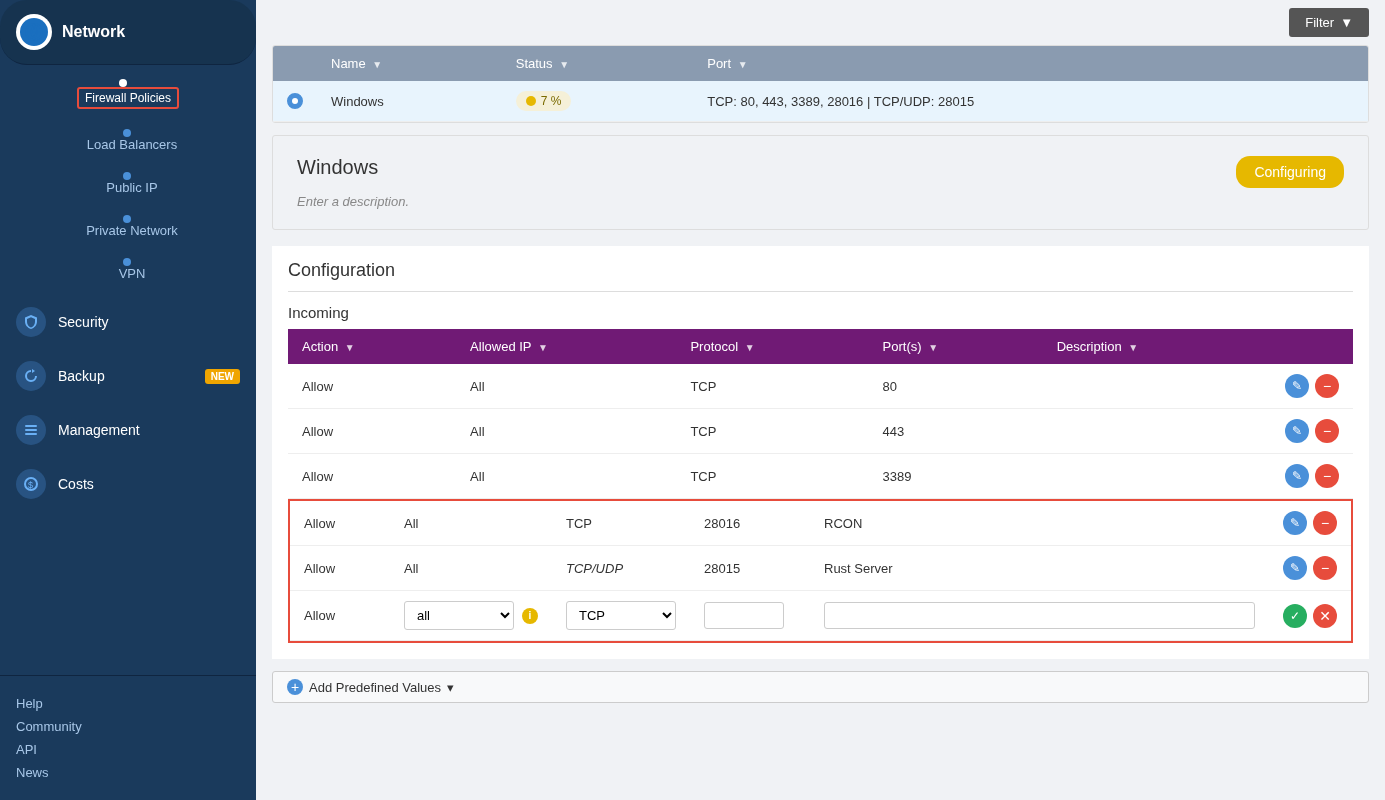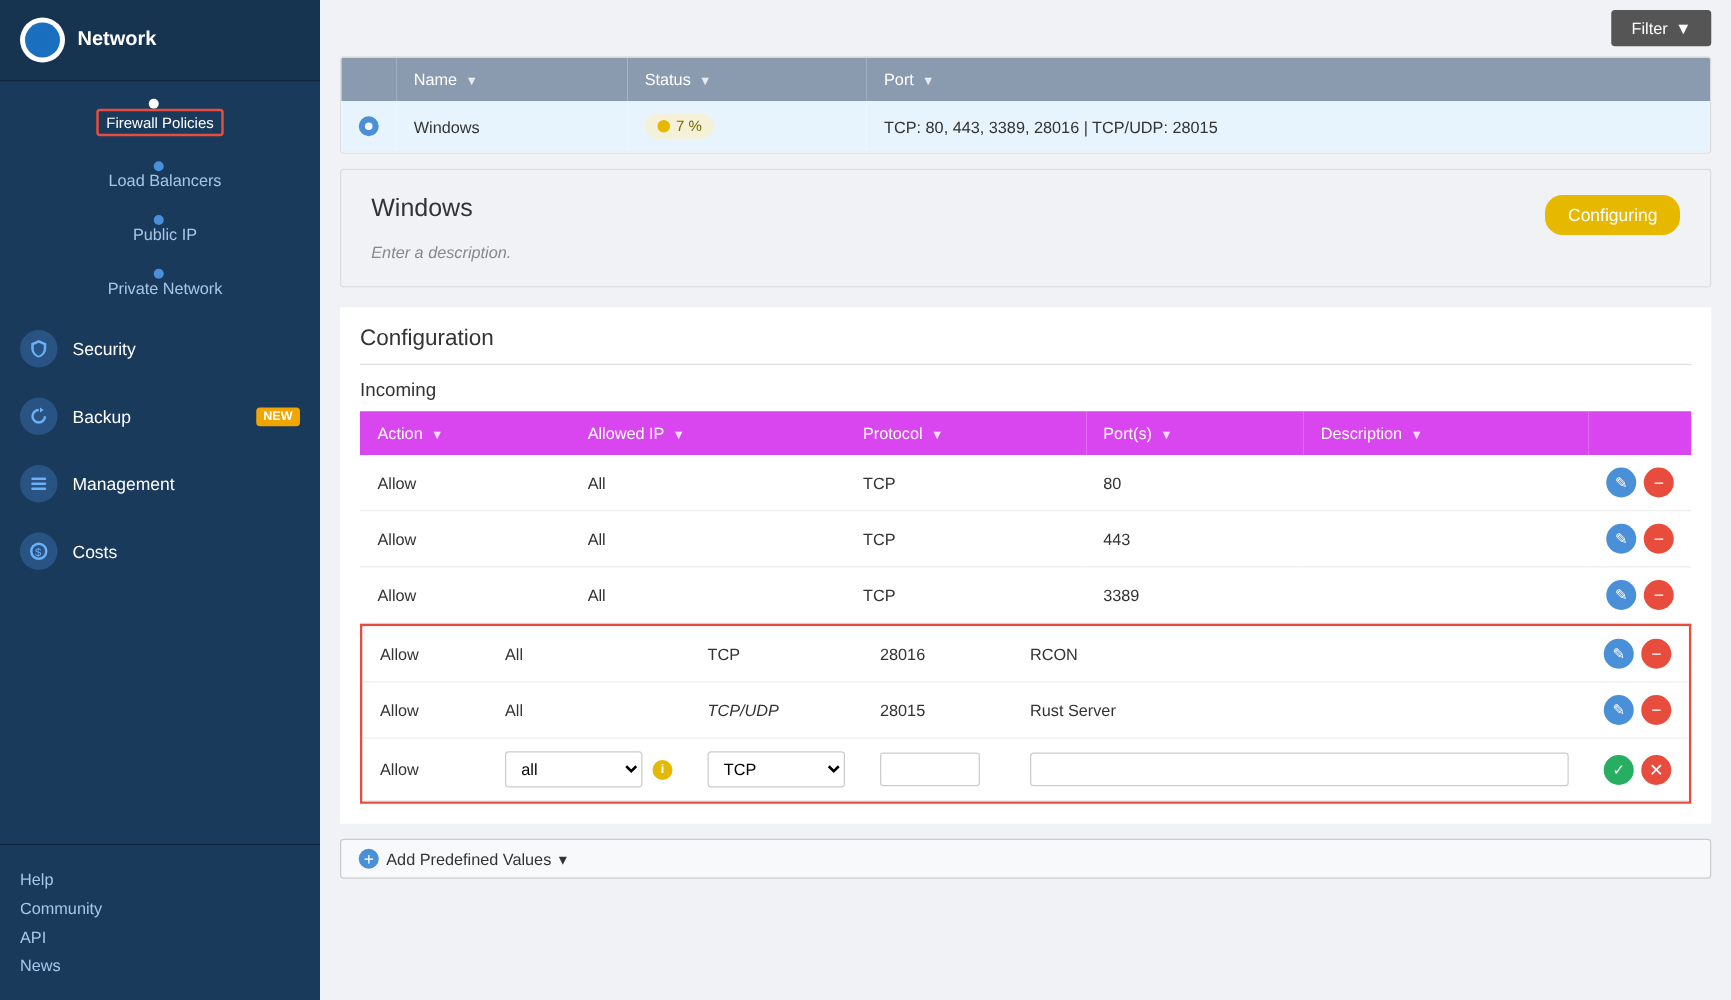--- a/index.html
+++ b/index.html
@@ -15,20 +15,21 @@
       flex-direction: column;
       height: 800px;
       overflow-y: auto;
     }
     .sidebar-header {
       display: flex;
       align-items: center;
       padding: 14px 16px;
       background: #16334f;
       border-bottom: 1px solid #0f2540;
+      border-radius: 27px;
     }
     .sidebar-logo {
       width: 36px; height: 36px;
       background: #fff;
       border-radius: 50%;
       display: flex; align-items: center; justify-content: center;
       margin-right: 10px;
       flex-shrink: 0;
     }
     .sidebar-logo-inner {
@@ -264,21 +265,21 @@
       color: #333;
       padding: 12px 16px 8px;
     }
 
     
     .incoming-table {
       width: 100%;
       border-collapse: collapse;
     }
     .incoming-table thead tr {
-      background: #d946ef;
+      background: #701a75;
       color: #fff;
     }
     .incoming-table thead th {
       padding: 10px 14px;
       text-align: left;
       font-weight: 500;
       font-size: 13px;
     }
     .incoming-table tbody tr {
       border-bottom: 1px solid #eee;
@@ -431,20 +432,24 @@
       <span class="dot"></span>
       <span>Load Balancers</span>
     </div>
     <div class="sidebar-item">
       <span class="dot"></span>
       <span>Public IP</span>
     </div>
     <div class="sidebar-item">
       <span class="dot"></span>
       <span>Private Network</span>
+    </div>
+    <div class="sidebar-item">
+      <span class="dot"></span>
+      <span>VPN</span>
     </div>
   </div>
 
   <div class="sidebar-category">
     <div class="cat-icon">
       <svg width="16" height="16" viewBox="0 0 16 16" fill="currentColor">
         <path d="M8 1L2 3.5v4c0 3.5 2.5 6.5 6 7.5 3.5-1 6-4 6-7.5v-4L8 1zm0 2.2l4 1.7v3.1c0 2.5-1.8 4.8-4 5.5-2.2-.7-4-3-4-5.5V4.9L8 3.2z"></path>
       </svg>
     </div>
     <span>Security</span>

